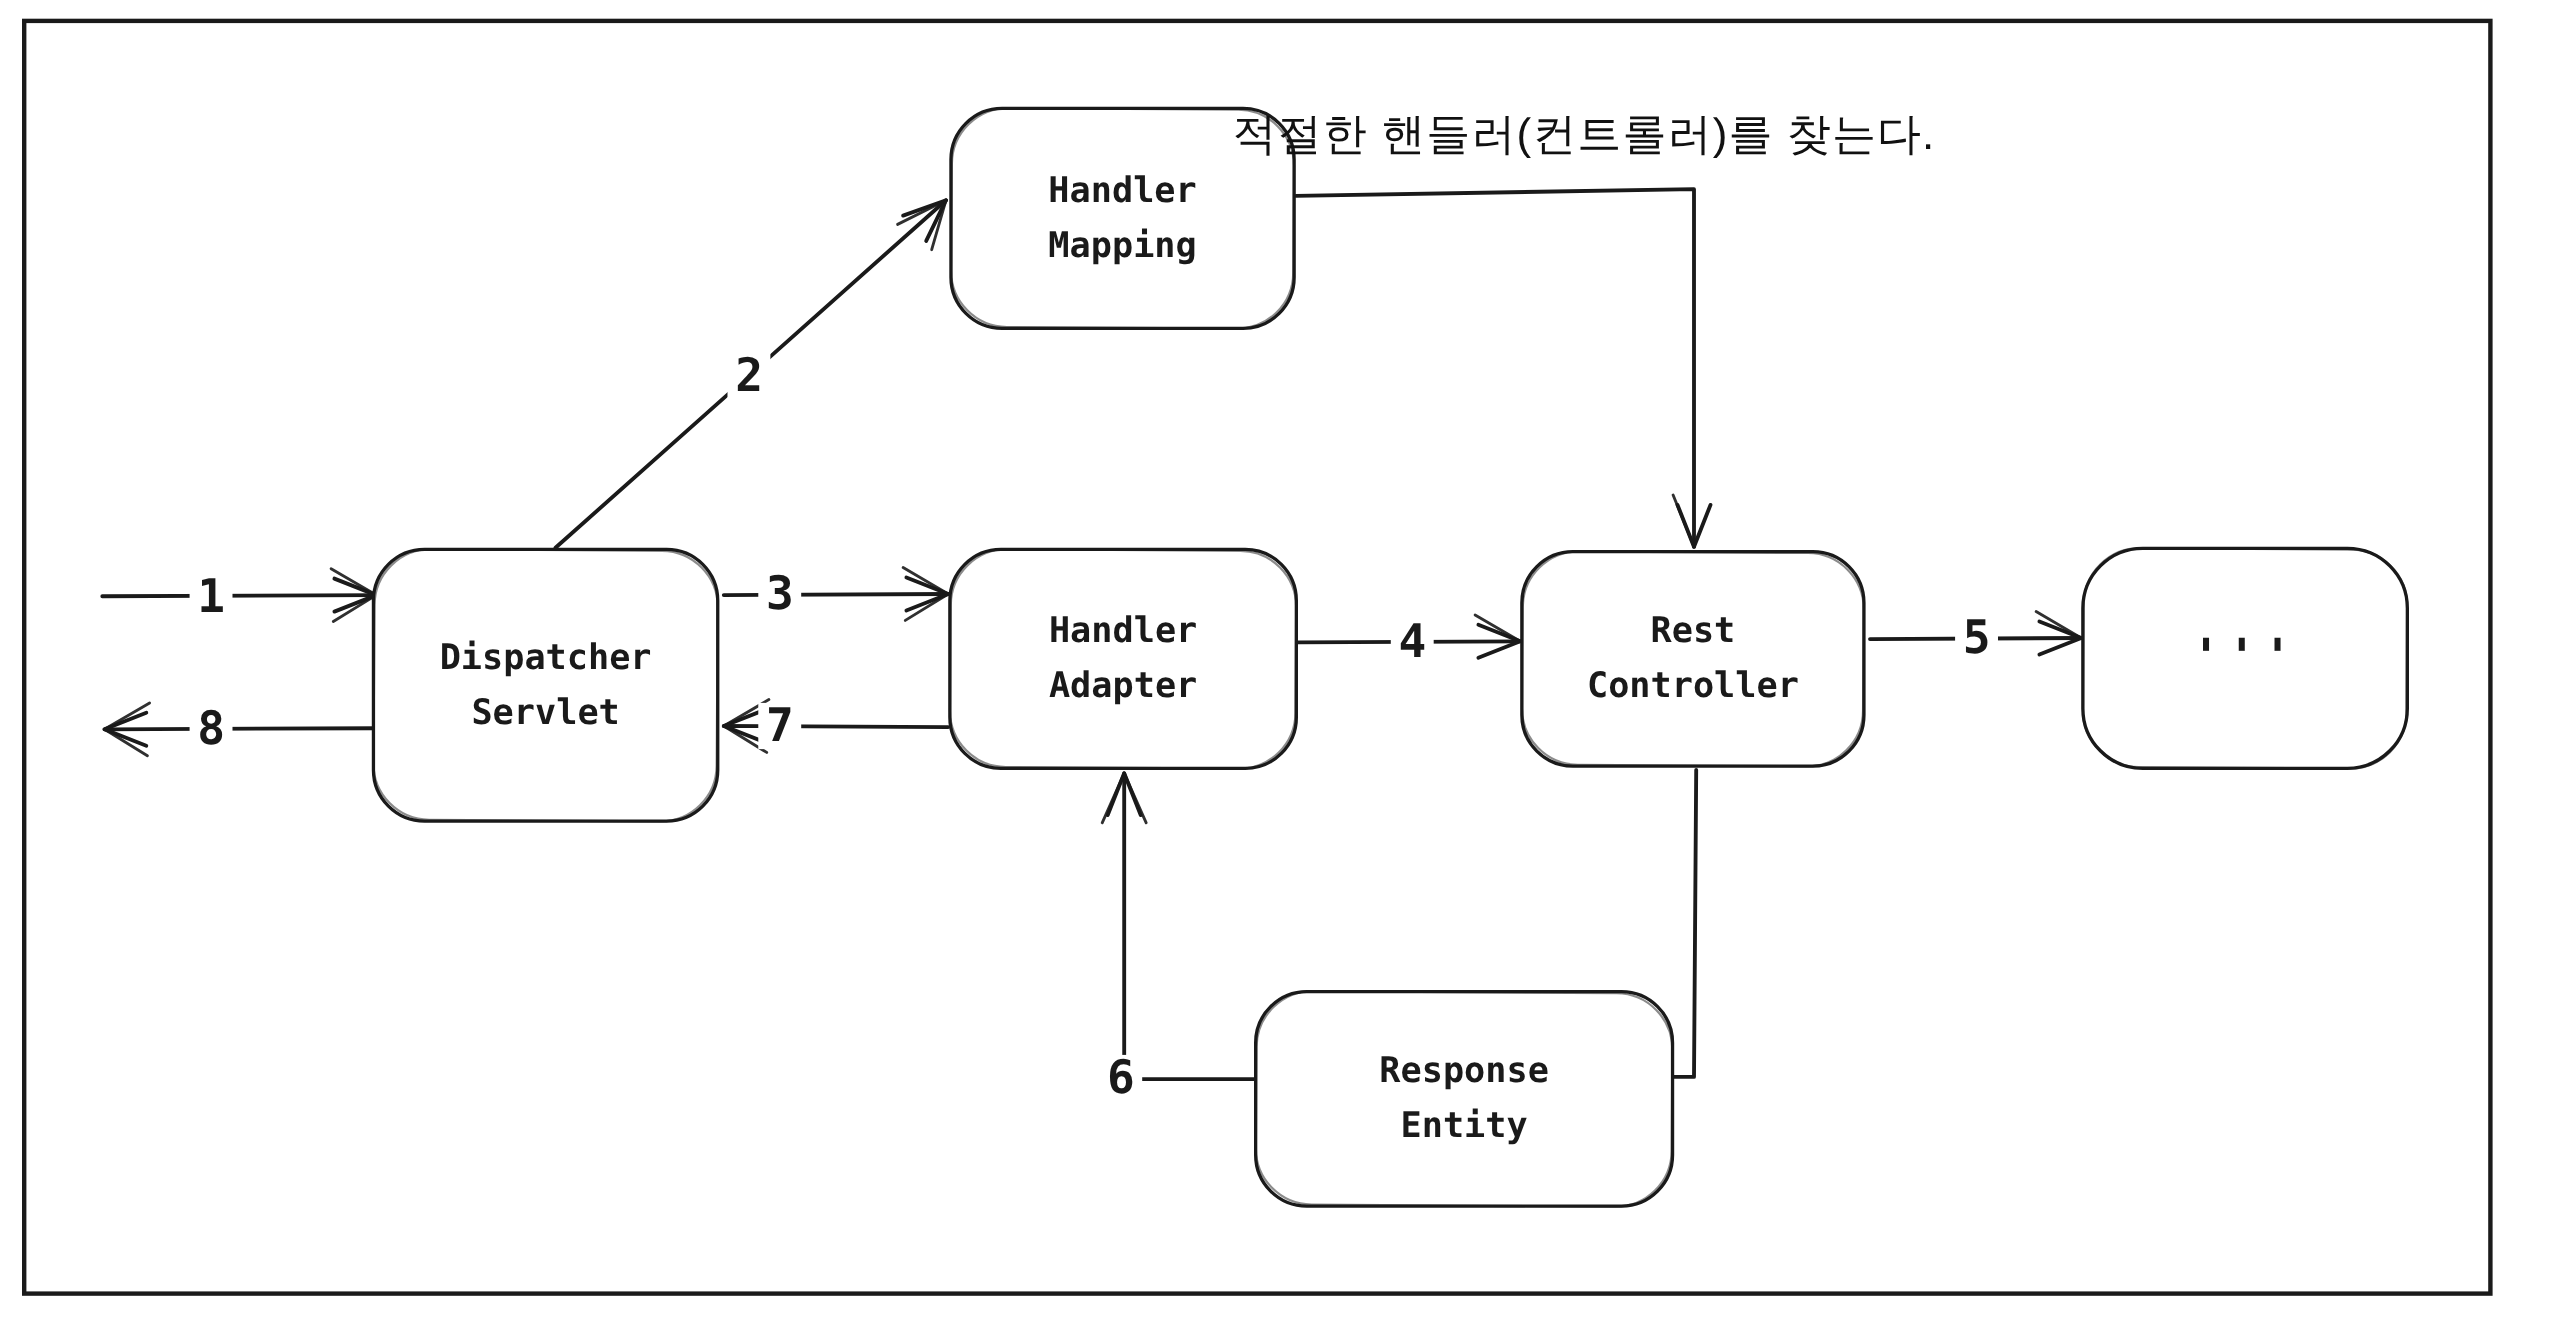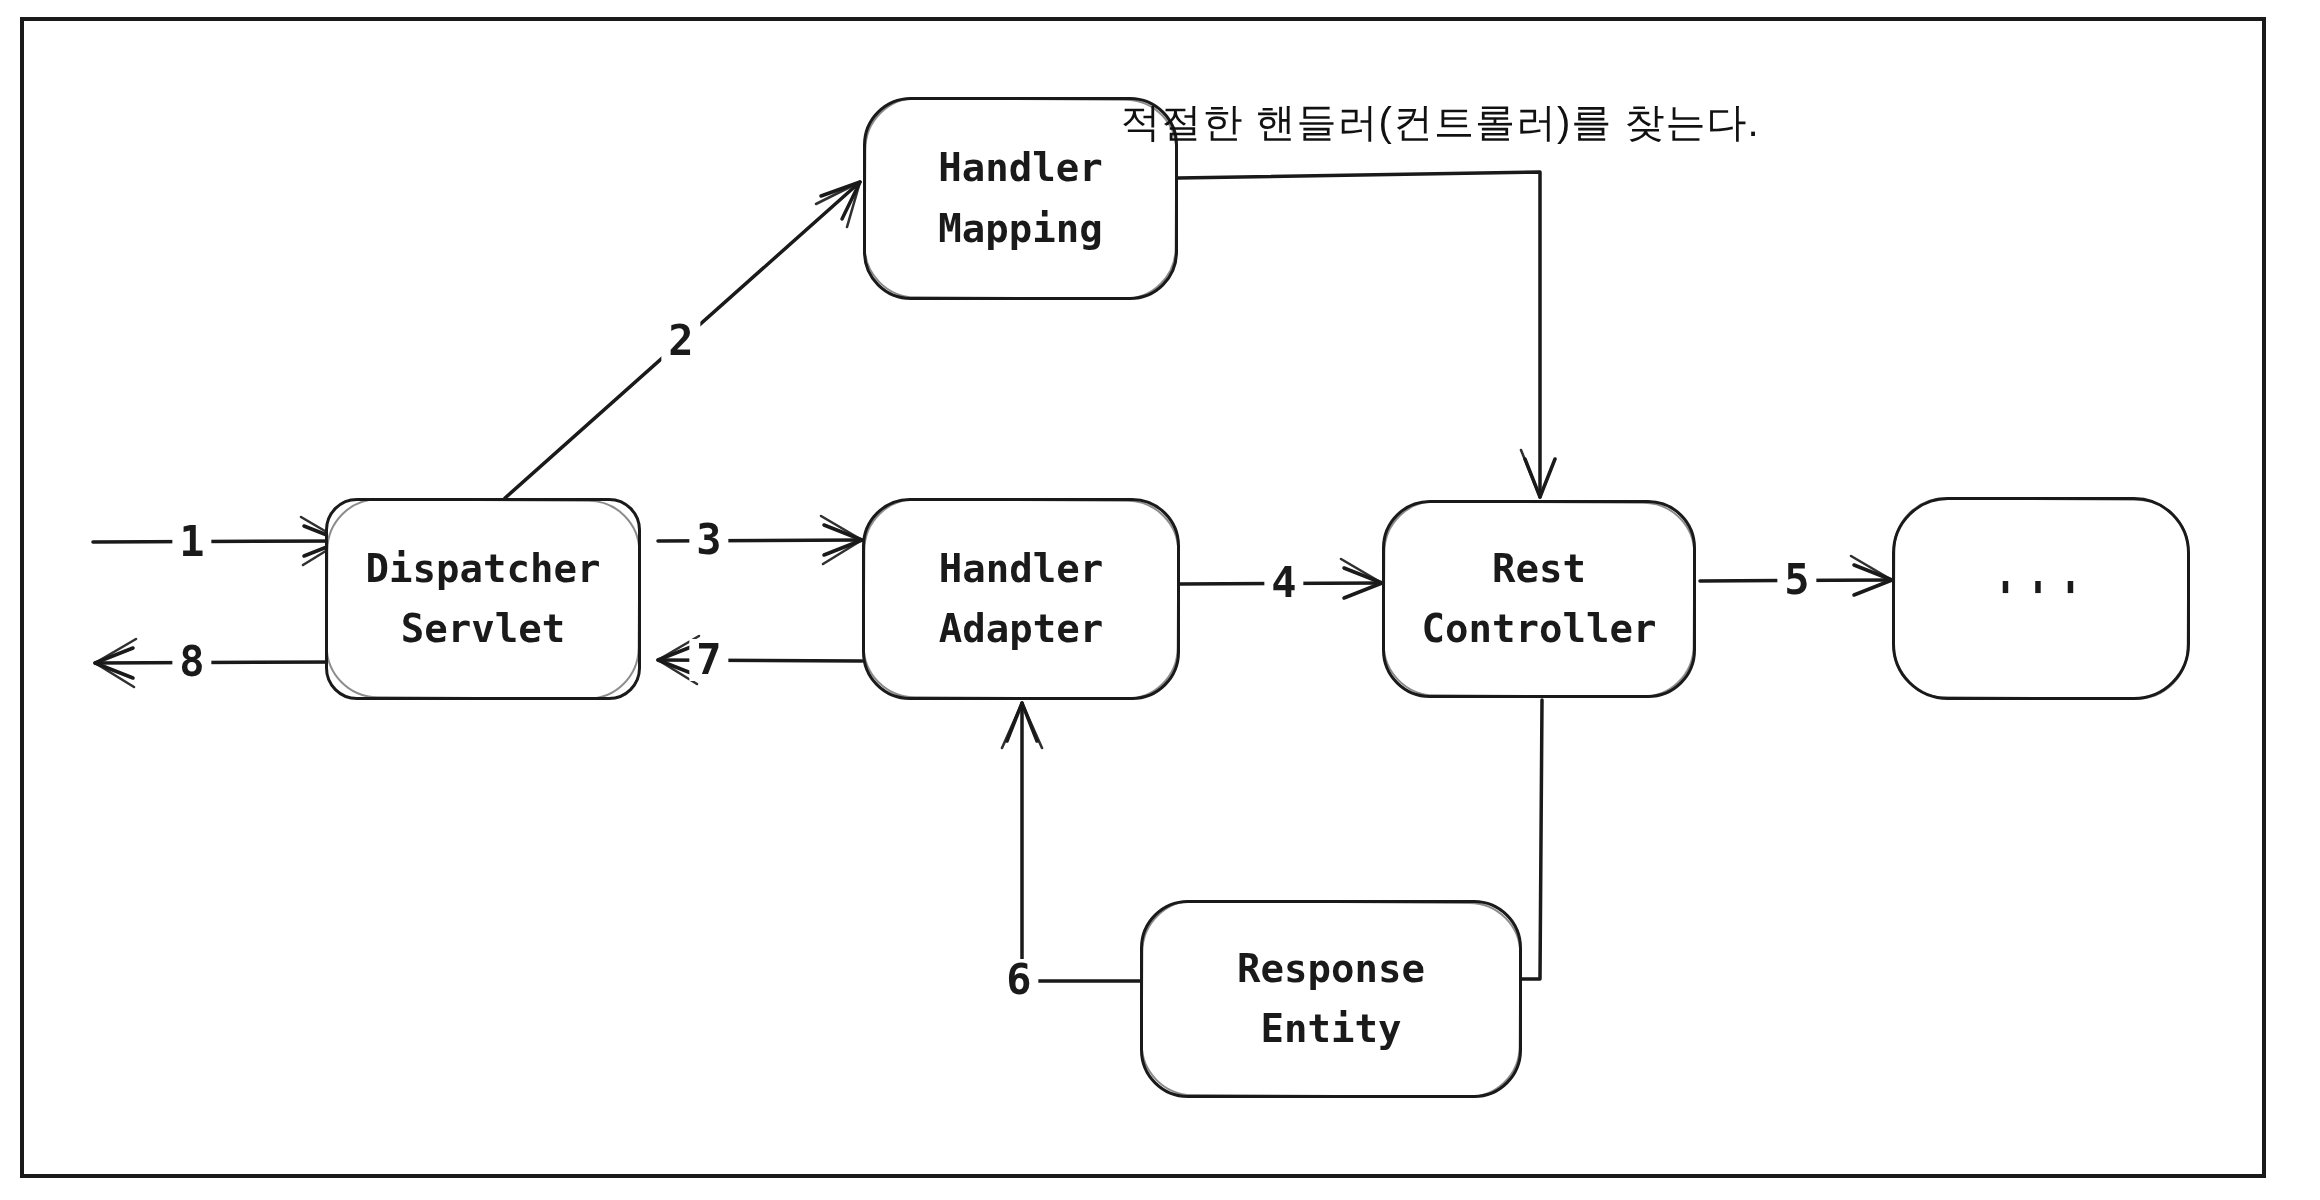--- a/index.html
+++ b/index.html
@@ -24,21 +24,21 @@
     background:#ffffff;
     display:flex; align-items:center; justify-content:center;
   }
   .box::after {
     content:""; position:absolute; inset:-2px;
     border:2px solid #1a1a1a; border-radius:52px;
     transform:rotate(.4deg); opacity:.5; pointer-events:none;
   }
   .box-label {
     white-space:pre-line; text-align:center;
-    font-size:39px; font-weight:bold; color:#1a1a1a; line-height:1.55;
+    font-size:32px; font-weight:bold; color:#1a1a1a; line-height:1.55;
   }
   .box-label.ellipsis { font-size:44px; font-style:italic; letter-spacing:6px; }
   .edge-label {
     position:absolute; transform:translate(-50%,-50%);
     background:#ffffff; padding:0 7px;
     font-size:42px; font-weight:bold; color:#1a1a1a; line-height:1;
   }
   .annotation {
     position:absolute; left:1440px; top:122px; transform:translate(-50%,-50%);
     white-space:nowrap; font-family:"Liberation Sans", sans-serif;
@@ -113,21 +113,21 @@
       <path d="M1500,964 L1462,979 L1500,994"></path>
       <path class="extra" d="M1503,955 L1462,979"></path>
     </g>
   </svg>
 
   <div class="box" style="left:863px; top:97px; width:315px; height:203px;">
     <span class="box-label">Handler
 Mapping</span>
   </div>
 
-  <div class="box" style="left:325px; top:498px; width:316px; height:202px;border-radius:32px;">
+  <div class="box" style="left:338px; top:498px; width:316px; height:250px;">
     <span class="box-label">Dispatcher
 Servlet</span>
   </div>
 
   <div class="box" style="left:862px; top:498px; width:318px; height:202px;">
     <span class="box-label">Handler
 Adapter</span>
   </div>
 
   <div class="box" style="left:1382px; top:500px; width:314px; height:198px;">

